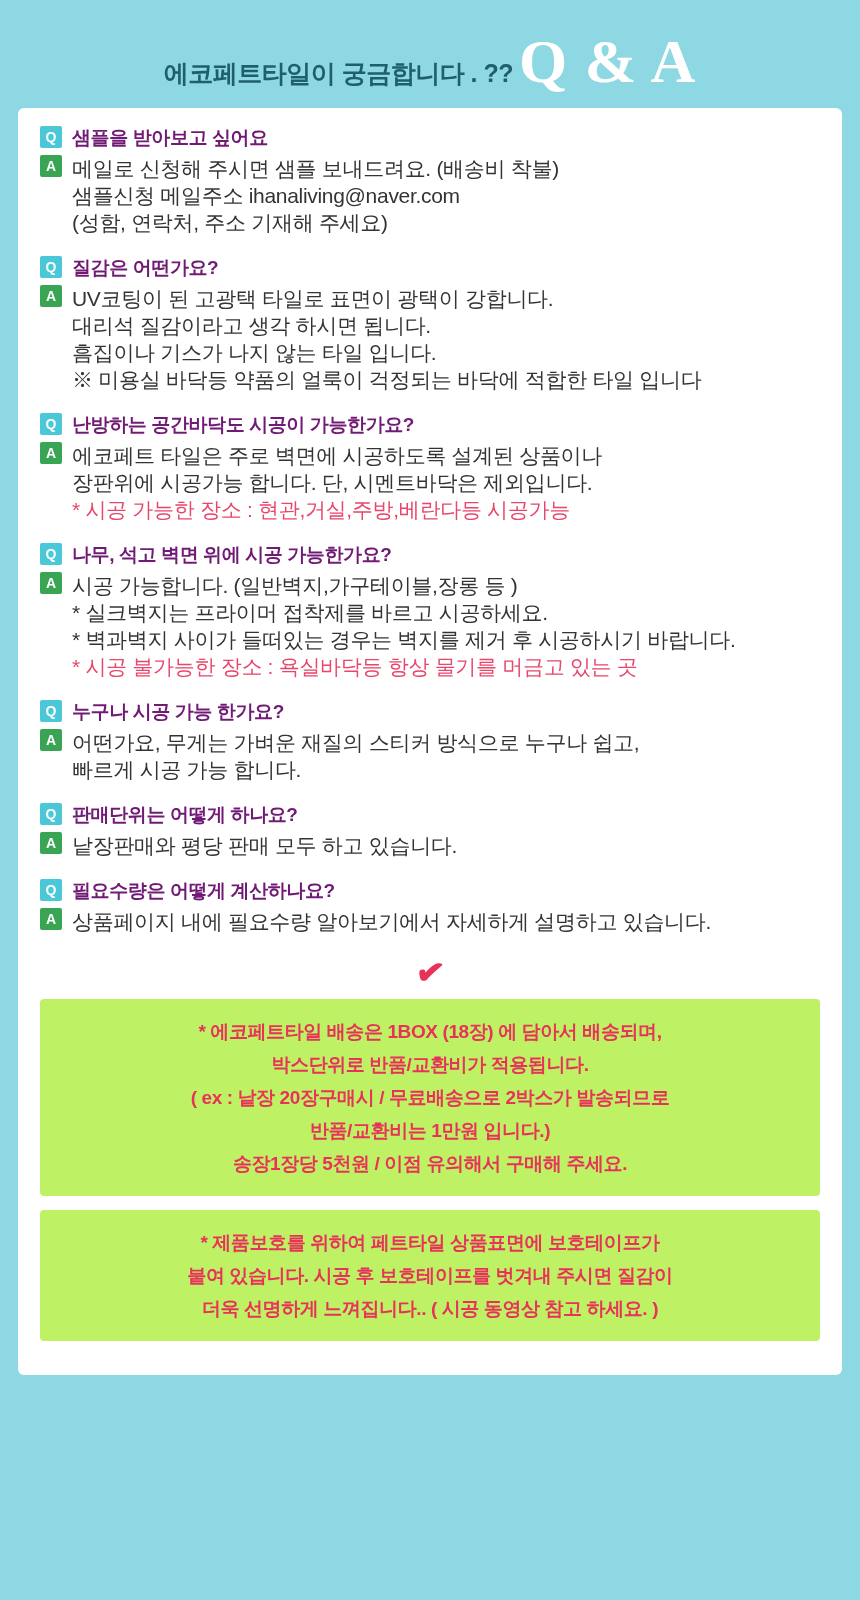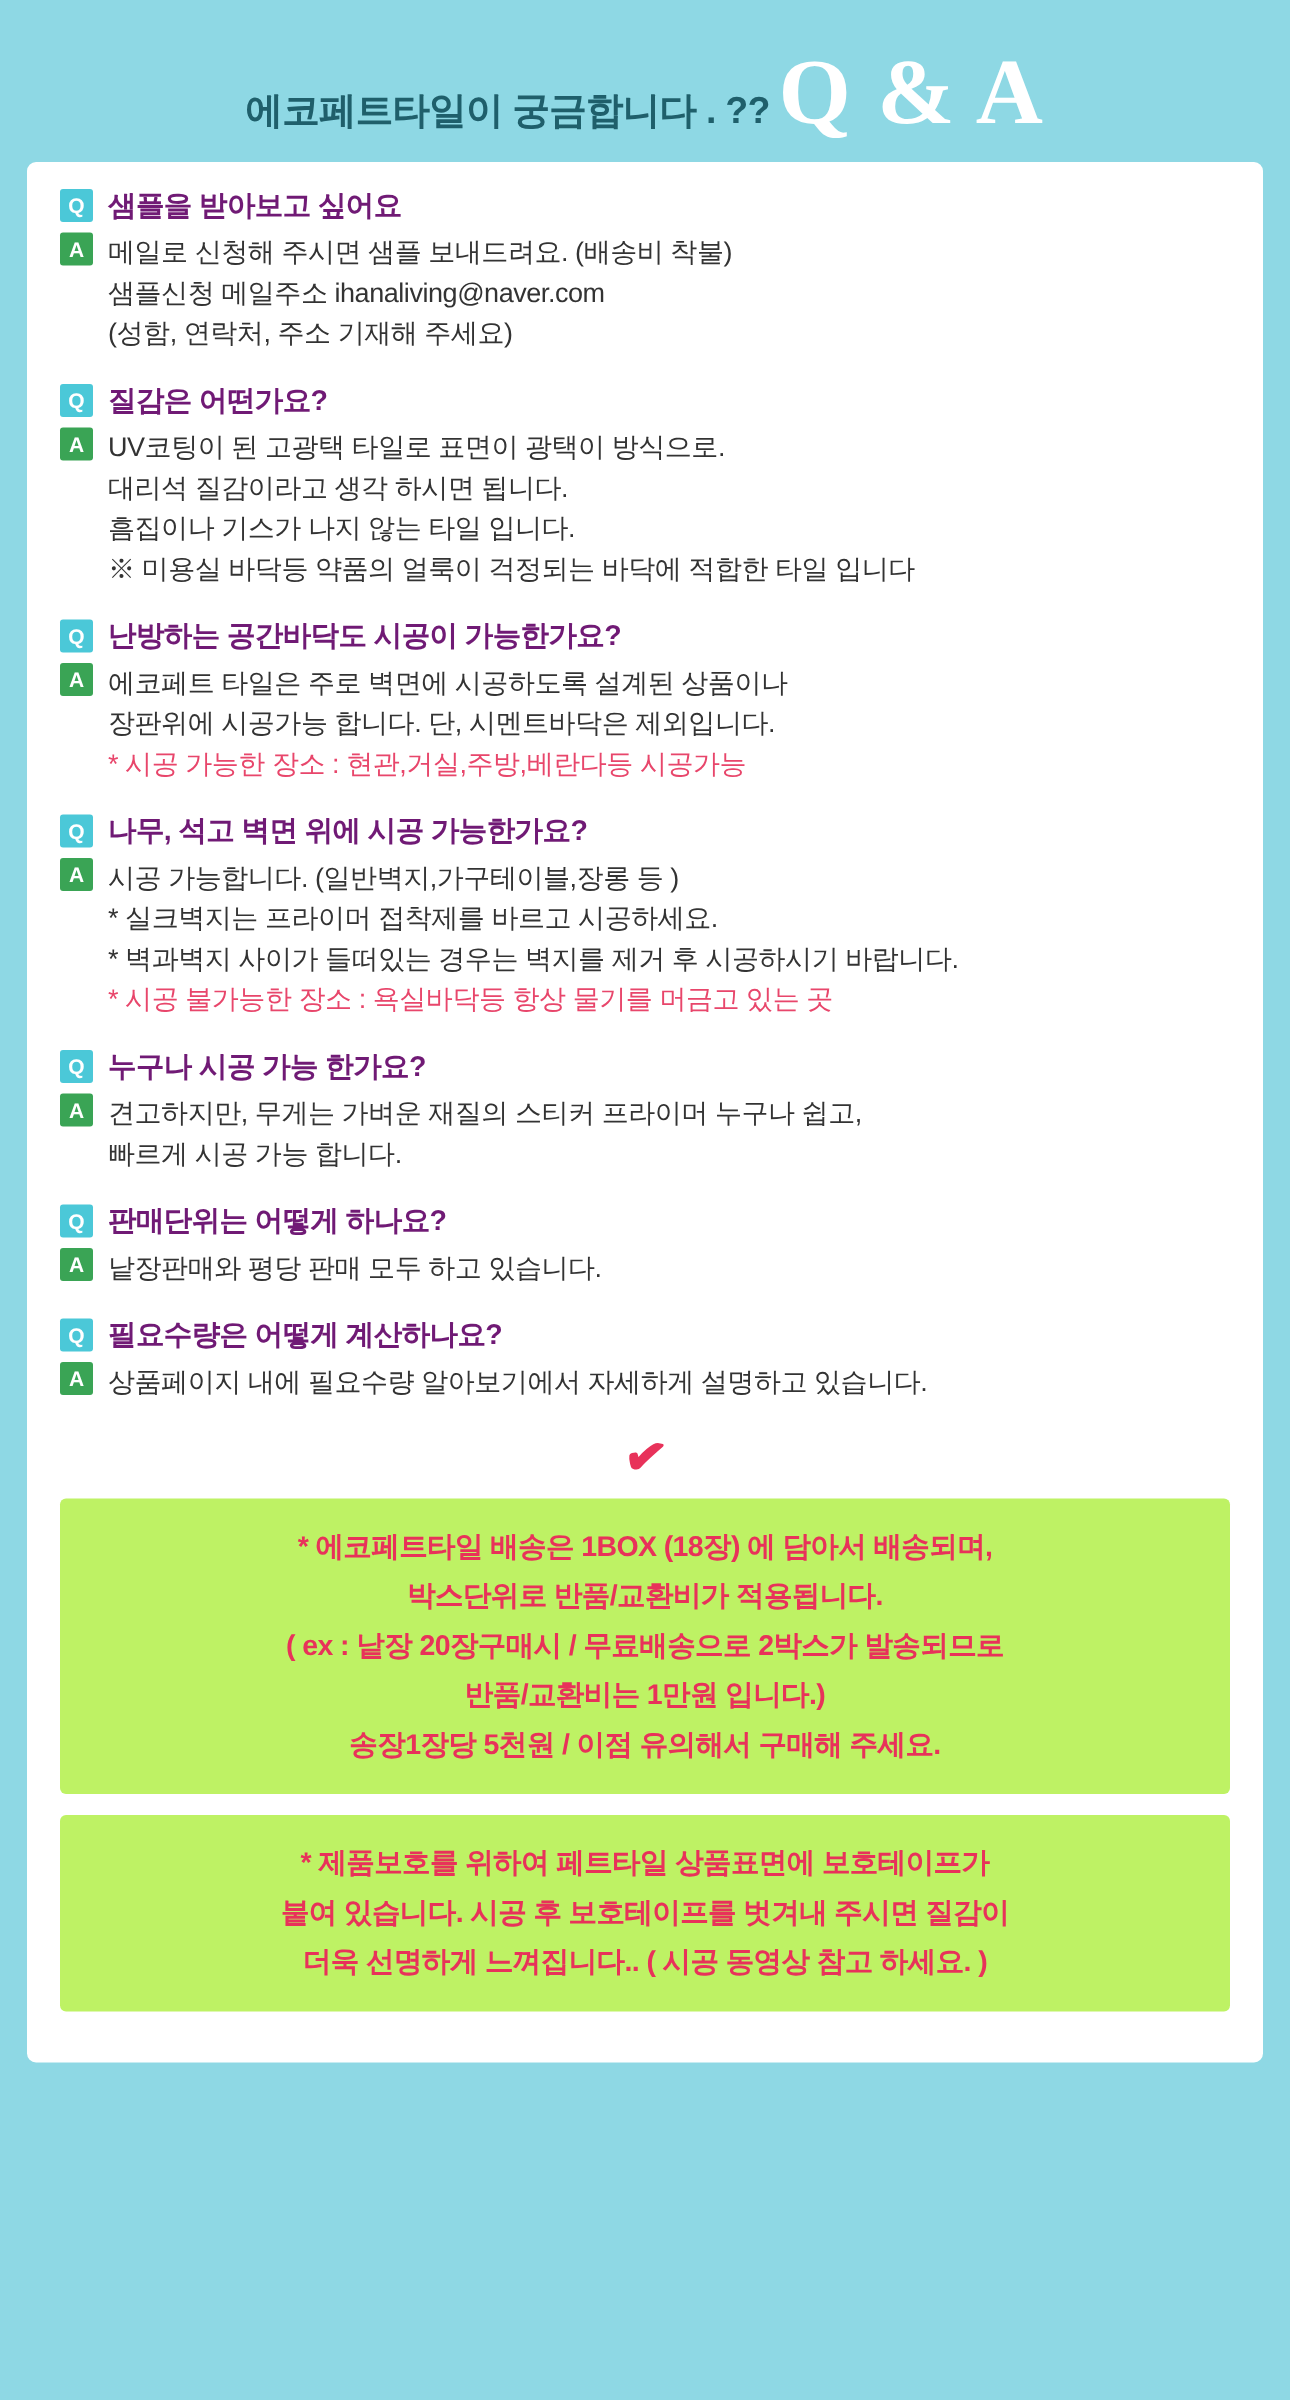--- a/index.html
+++ b/index.html
@@ -90,21 +90,21 @@
   .q-text {
     color: #701a75;
     font-size: 19px;
     font-weight: bold;
     letter-spacing: -0.4px;
     line-height: 22px;
     padding-top: 1px;
   }
   .a-body {
     color: #333333;
-    font-size: 18px;
+    font-size: 21px;
     line-height: 27px;
     letter-spacing: -0.3px;
     padding-top: 0px;
   }
   .a-line.red {
     color: #e8466b;
   }
   .a-line.underline {
   }
   .q-spacer {
@@ -181,21 +181,21 @@
 
     <div class="qa-block">
       <div class="qa-row">
         <span class="badge q">Q</span>
         <span class="q-text">질감은 어떤가요?</span>
       </div>
       <div class="q-spacer"></div>
       <div class="qa-row">
         <span class="badge a">A</span>
         <div class="a-body">
-          <div class="a-line">UV코팅이 된 고광택 타일로 표면이 광택이 방식으로.</div>
+          <div class="a-line">UV코팅이 된 고광택 타일로 표면이 광택이 강합니다.</div>
           <div class="a-line">대리석 질감이라고 생각 하시면 됩니다.</div>
           <div class="a-line">흠집이나 기스가 나지 않는 타일 입니다.</div>
           <div class="a-line">※ 미용실 바닥등 약품의 얼룩이 걱정되는 바닥에 적합한 타일 입니다</div>
         </div>
       </div>
     </div>
 
     <div class="qa-block">
       <div class="qa-row">
         <span class="badge q">Q</span>
@@ -231,21 +231,21 @@
 
     <div class="qa-block">
       <div class="qa-row">
         <span class="badge q">Q</span>
         <span class="q-text">누구나 시공 가능 한가요?</span>
       </div>
       <div class="q-spacer"></div>
       <div class="qa-row">
         <span class="badge a">A</span>
         <div class="a-body">
-          <div class="a-line">견고하지만, 무게는 가벼운 재질의 스티커 프라이머 누구나 쉽고,</div>
+          <div class="a-line">어떤가요, 무게는 가벼운 재질의 스티커 방식으로 누구나 쉽고,</div>
           <div class="a-line">빠르게 시공 가능 합니다.</div>
         </div>
       </div>
     </div>
 
     <div class="qa-block">
       <div class="qa-row">
         <span class="badge q">Q</span>
         <span class="q-text">판매단위는 어떻게 하나요?</span>
       </div>

